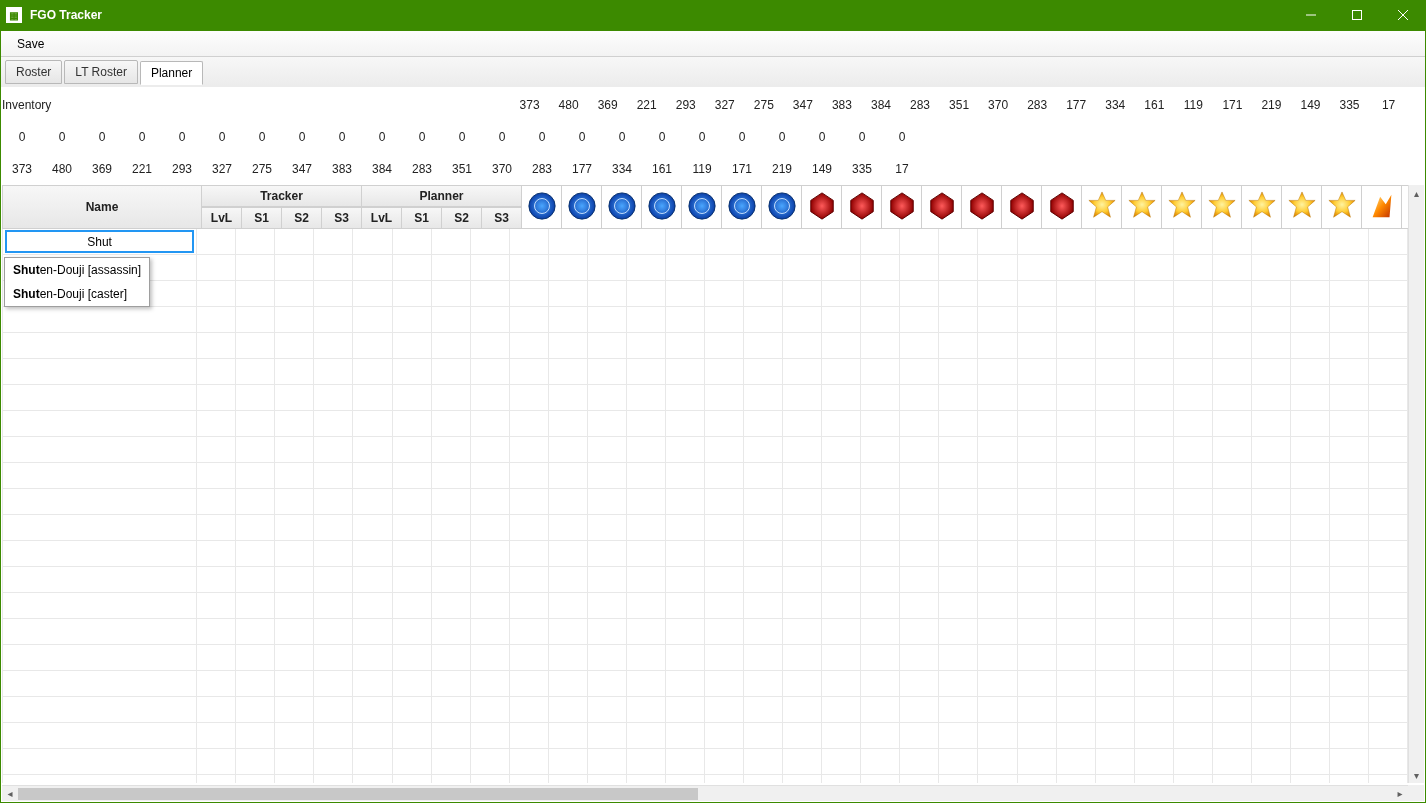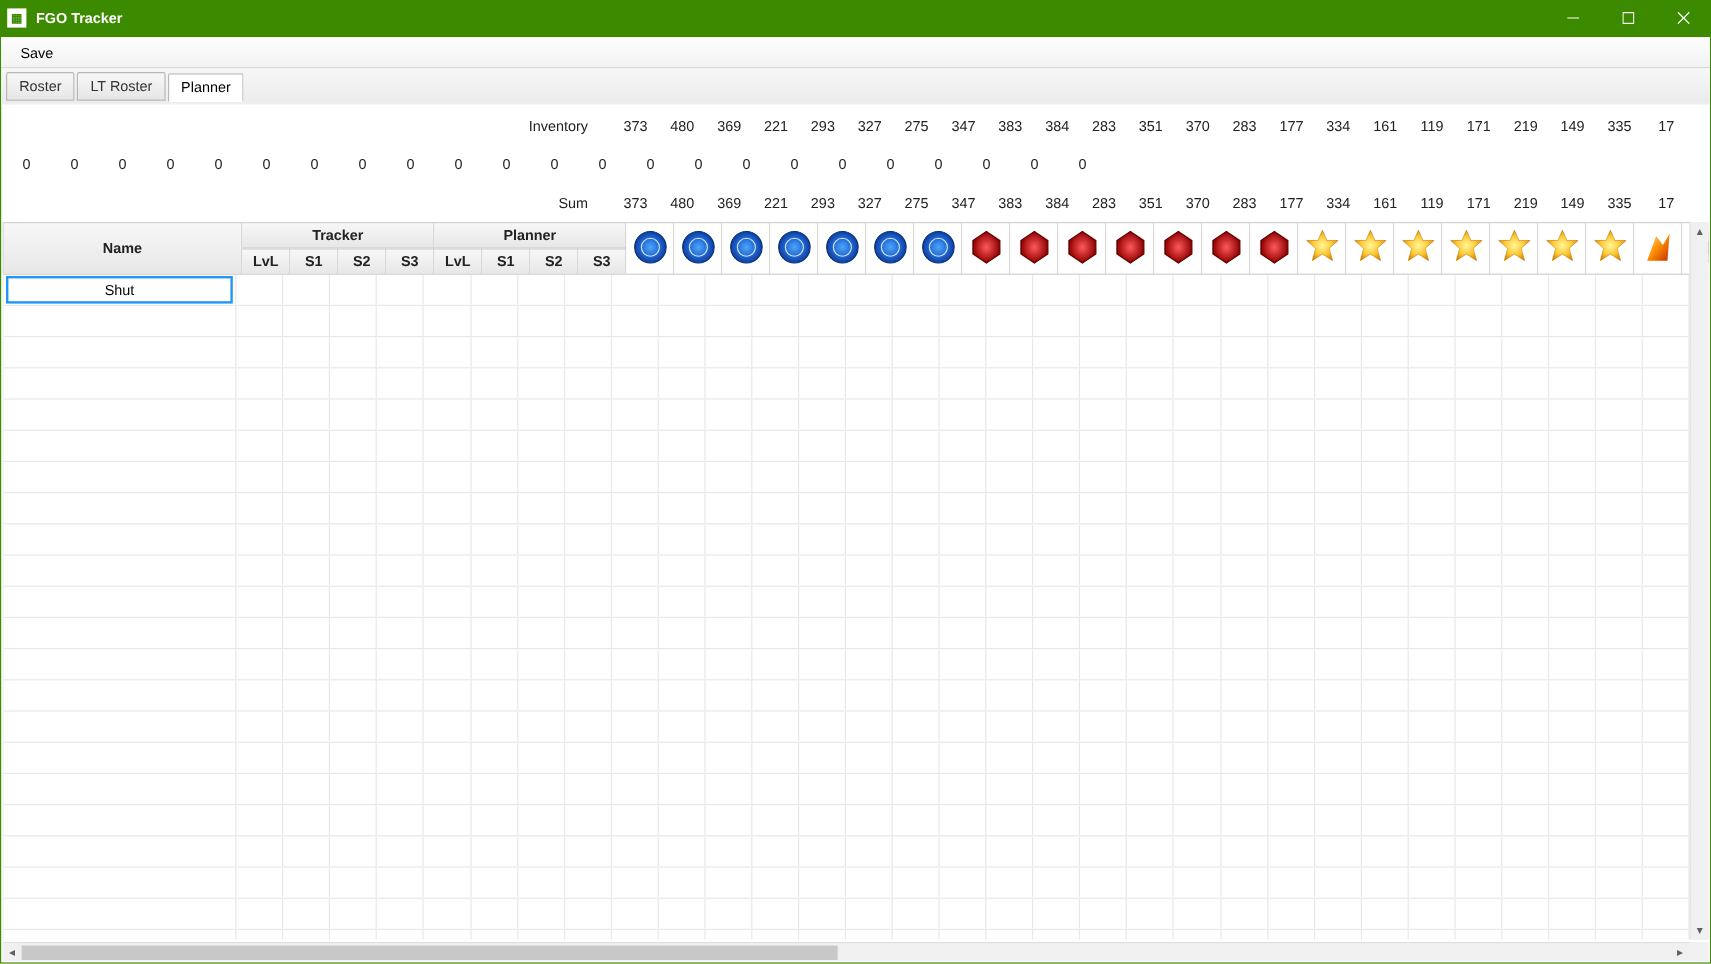--- a/index.html
+++ b/index.html
@@ -101,21 +101,21 @@
     height: 96px;
   }
   .summary .srow {
     height: 32px;
     display: flex;
     align-items: center;
     border-bottom: 0px solid transparent;
   }
   .summary .slabel {
     width: 520px;
-    text-align: right;
+    text-align: left;
     padding-right: 20px;
     font-size: 12px;
     color: #222;
   }
   .summary .snum {
     width: 40px;
     text-align: center;
     font-size: 12px;
     color: #222;
   }
@@ -345,21 +345,20 @@
           <div class="snum">0</div>
           <div class="snum">0</div>
           <div class="snum">0</div>
           <div class="snum">0</div>
           <div class="snum">0</div>
           <div class="snum">0</div>
           <div class="snum">0</div>
           <div class="snum">0</div>
         </div>
         <div class="srow">
-          <div class="slabel">Sum</div>
           <div class="snum">373</div>
           <div class="snum">480</div>
           <div class="snum">369</div>
           <div class="snum">221</div>
           <div class="snum">293</div>
           <div class="snum">327</div>
           <div class="snum">275</div>
           <div class="snum">347</div>
           <div class="snum">383</div>
           <div class="snum">384</div>
@@ -1402,20 +1401,24 @@
           <div class="cell small"></div>
           <div class="cell small"></div>
           <div class="cell small"></div>
           <div class="cell small"></div>
           <div class="cell small"></div>
           <div class="cell small"></div>
           <div class="cell small"></div>
         </div>
       </div>
 
+    <div class="autocomplete" id="autocomplete">
+        <div class="opt"><b>Shut</b>en-Douji [assassin]</div>
+        <div class="opt"><b>Shut</b>en-Douji [caster]</div>
+      </div>
 
     <div class="vscroll">
       <div class="btn">▴</div>
       <div class="track"></div>
       <div class="btn down">▾</div>
     </div>
     <div class="hscroll">
       <div class="btn left">◂</div>
       <div class="thumb"></div>
       <div class="btn right">▸</div>

